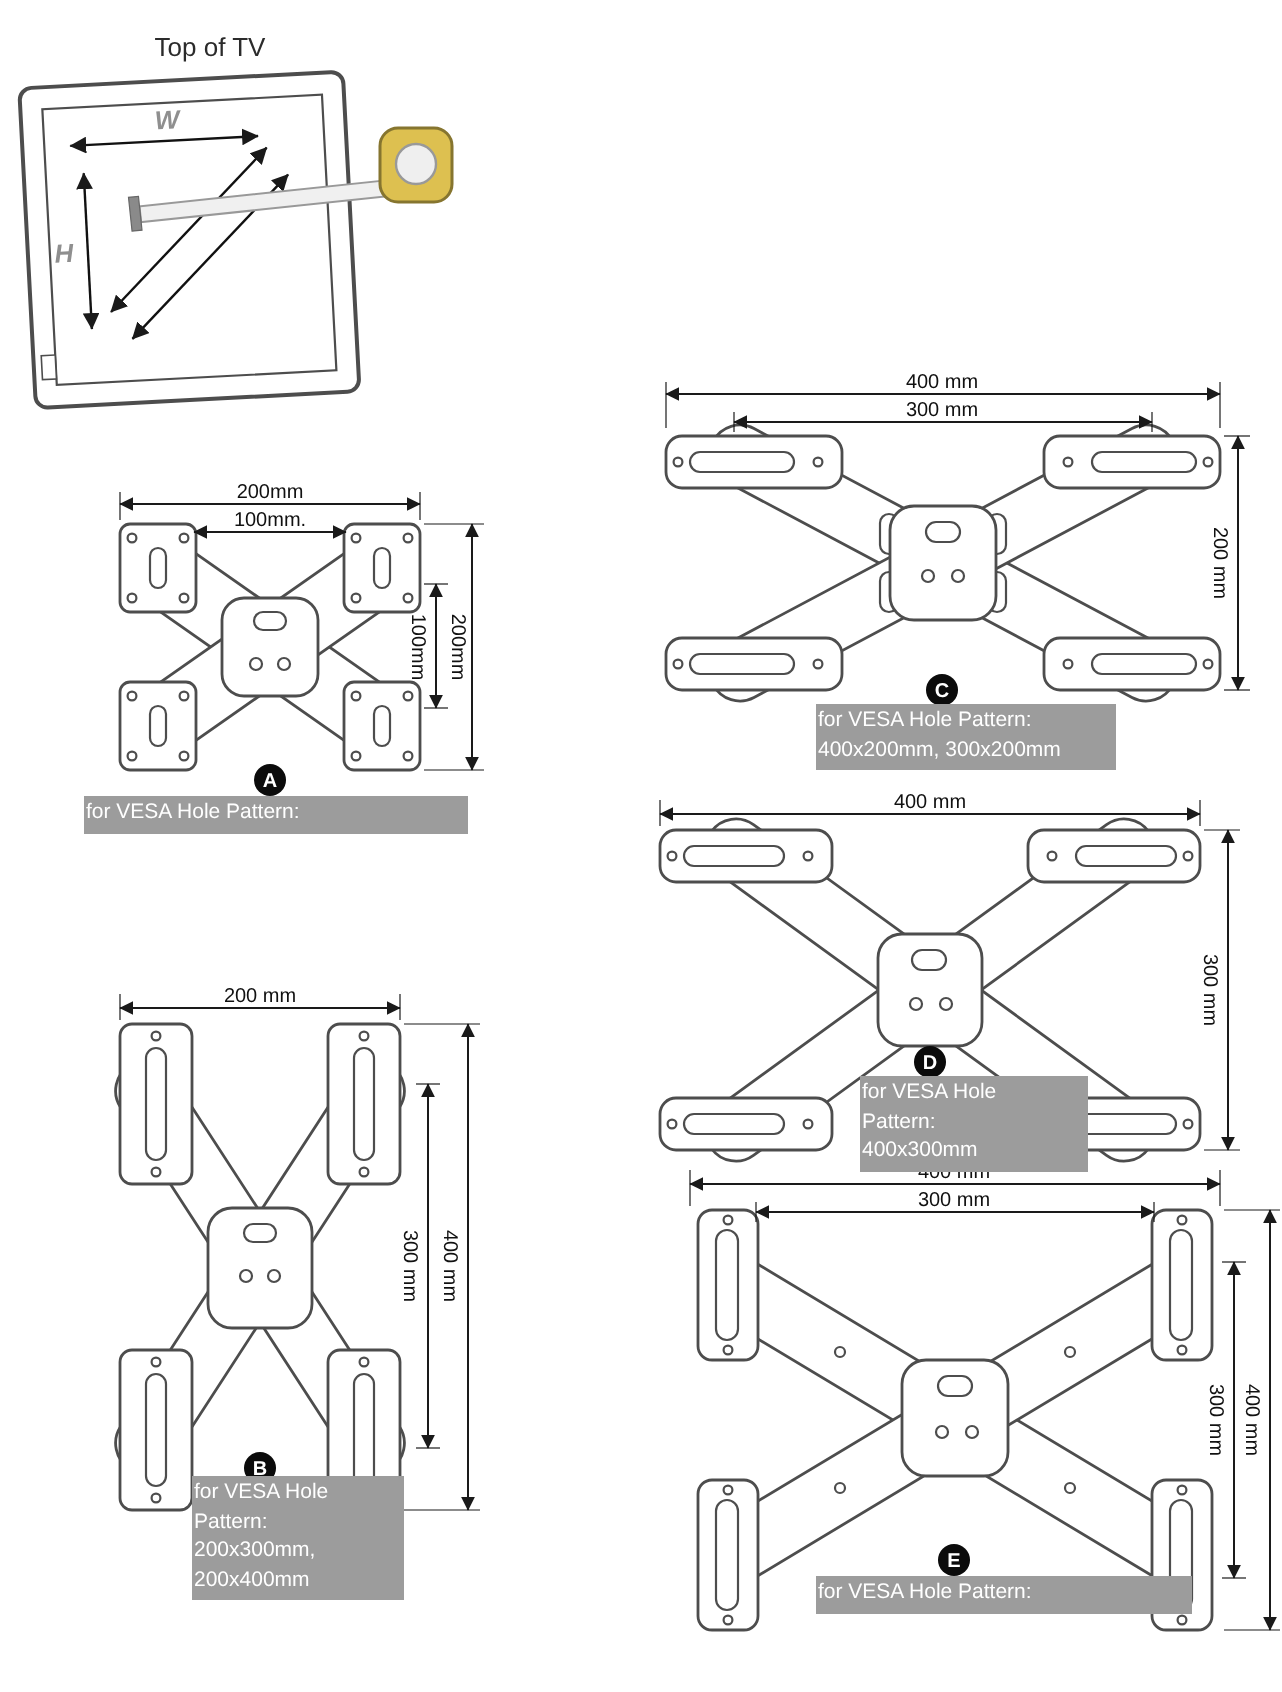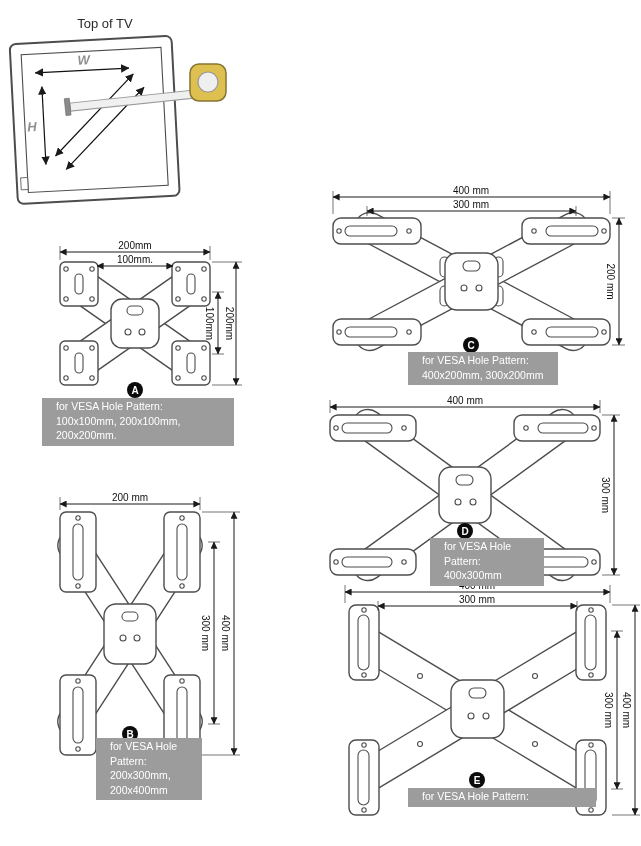--- a/index.html
+++ b/index.html
@@ -10,21 +10,21 @@
   .plate{fill:#ffffff;stroke:#4d4d4d;stroke-width:1.4}
   .detail{fill:#ffffff;stroke:#4d4d4d;stroke-width:1.1}
   .dim{stroke:#1a1a1a;stroke-width:1;fill:none}
   .ext{stroke:#1a1a1a;stroke-width:0.6}
   .dimtext{font-size:10px;fill:#111}
   .badge-c{fill:#0b0b0b}
   .badge-t{font-size:10px;font-weight:bold;fill:#fff}
   .tvline{stroke:#111;stroke-width:1.2;fill:none}
   .tvlabel{font-size:13px;font-weight:bold;font-style:italic;fill:#8f8f8f}
   .tvtitle{font-size:13px;fill:#2b2b2b}
-  .caption{position:absolute;background:#9c9c9c;color:#fff;font-size:10.5px;line-height:14.5px;padding:1px 14px 3px;z-index:5}
+  .caption{position:absolute;background:#9c9c9c;color:#fff;font-size:10.5px;line-height:14.5px;padding:1px 1px 3px;z-index:5}
 </style>
 </head>
 <body>
 
 <div class="page">
 
   <svg class="abs" width="0" height="0" style="left:0;top:0">
     <defs>
       <marker id="me" viewBox="0 0 10 10" refX="9.5" refY="5" markerWidth="7" markerHeight="7" orient="auto">
           <path d="M0,0L10,5L0,10Z" fill="#1a1a1a"></path>
@@ -320,21 +320,20 @@
       <text class="dimtext" transform="translate(288 130) rotate(90)" text-anchor="middle">400 mm</text>
     </g>
     <g>
       <circle class="badge-c" cx="142" cy="200" r="8"></circle>
       <text class="badge-t" x="142" y="203.5" text-anchor="middle">E</text>
     </g>
   </svg>
 
   <div class="caption" style="left:42px;top:398px;width:192px">
     <div>for VESA Hole Pattern:</div>
-    <div>100x100mm, 200x100mm, 200x200mm.</div>
   </div>
 
   <div class="caption" style="left:96px;top:738px;width:106px">
     <div>for VESA Hole</div>
     <div>Pattern:</div>
     <div>200x300mm,</div>
     <div>200x400mm</div>
   </div>
 
   <div class="caption" style="left:408px;top:352px;width:150px">

